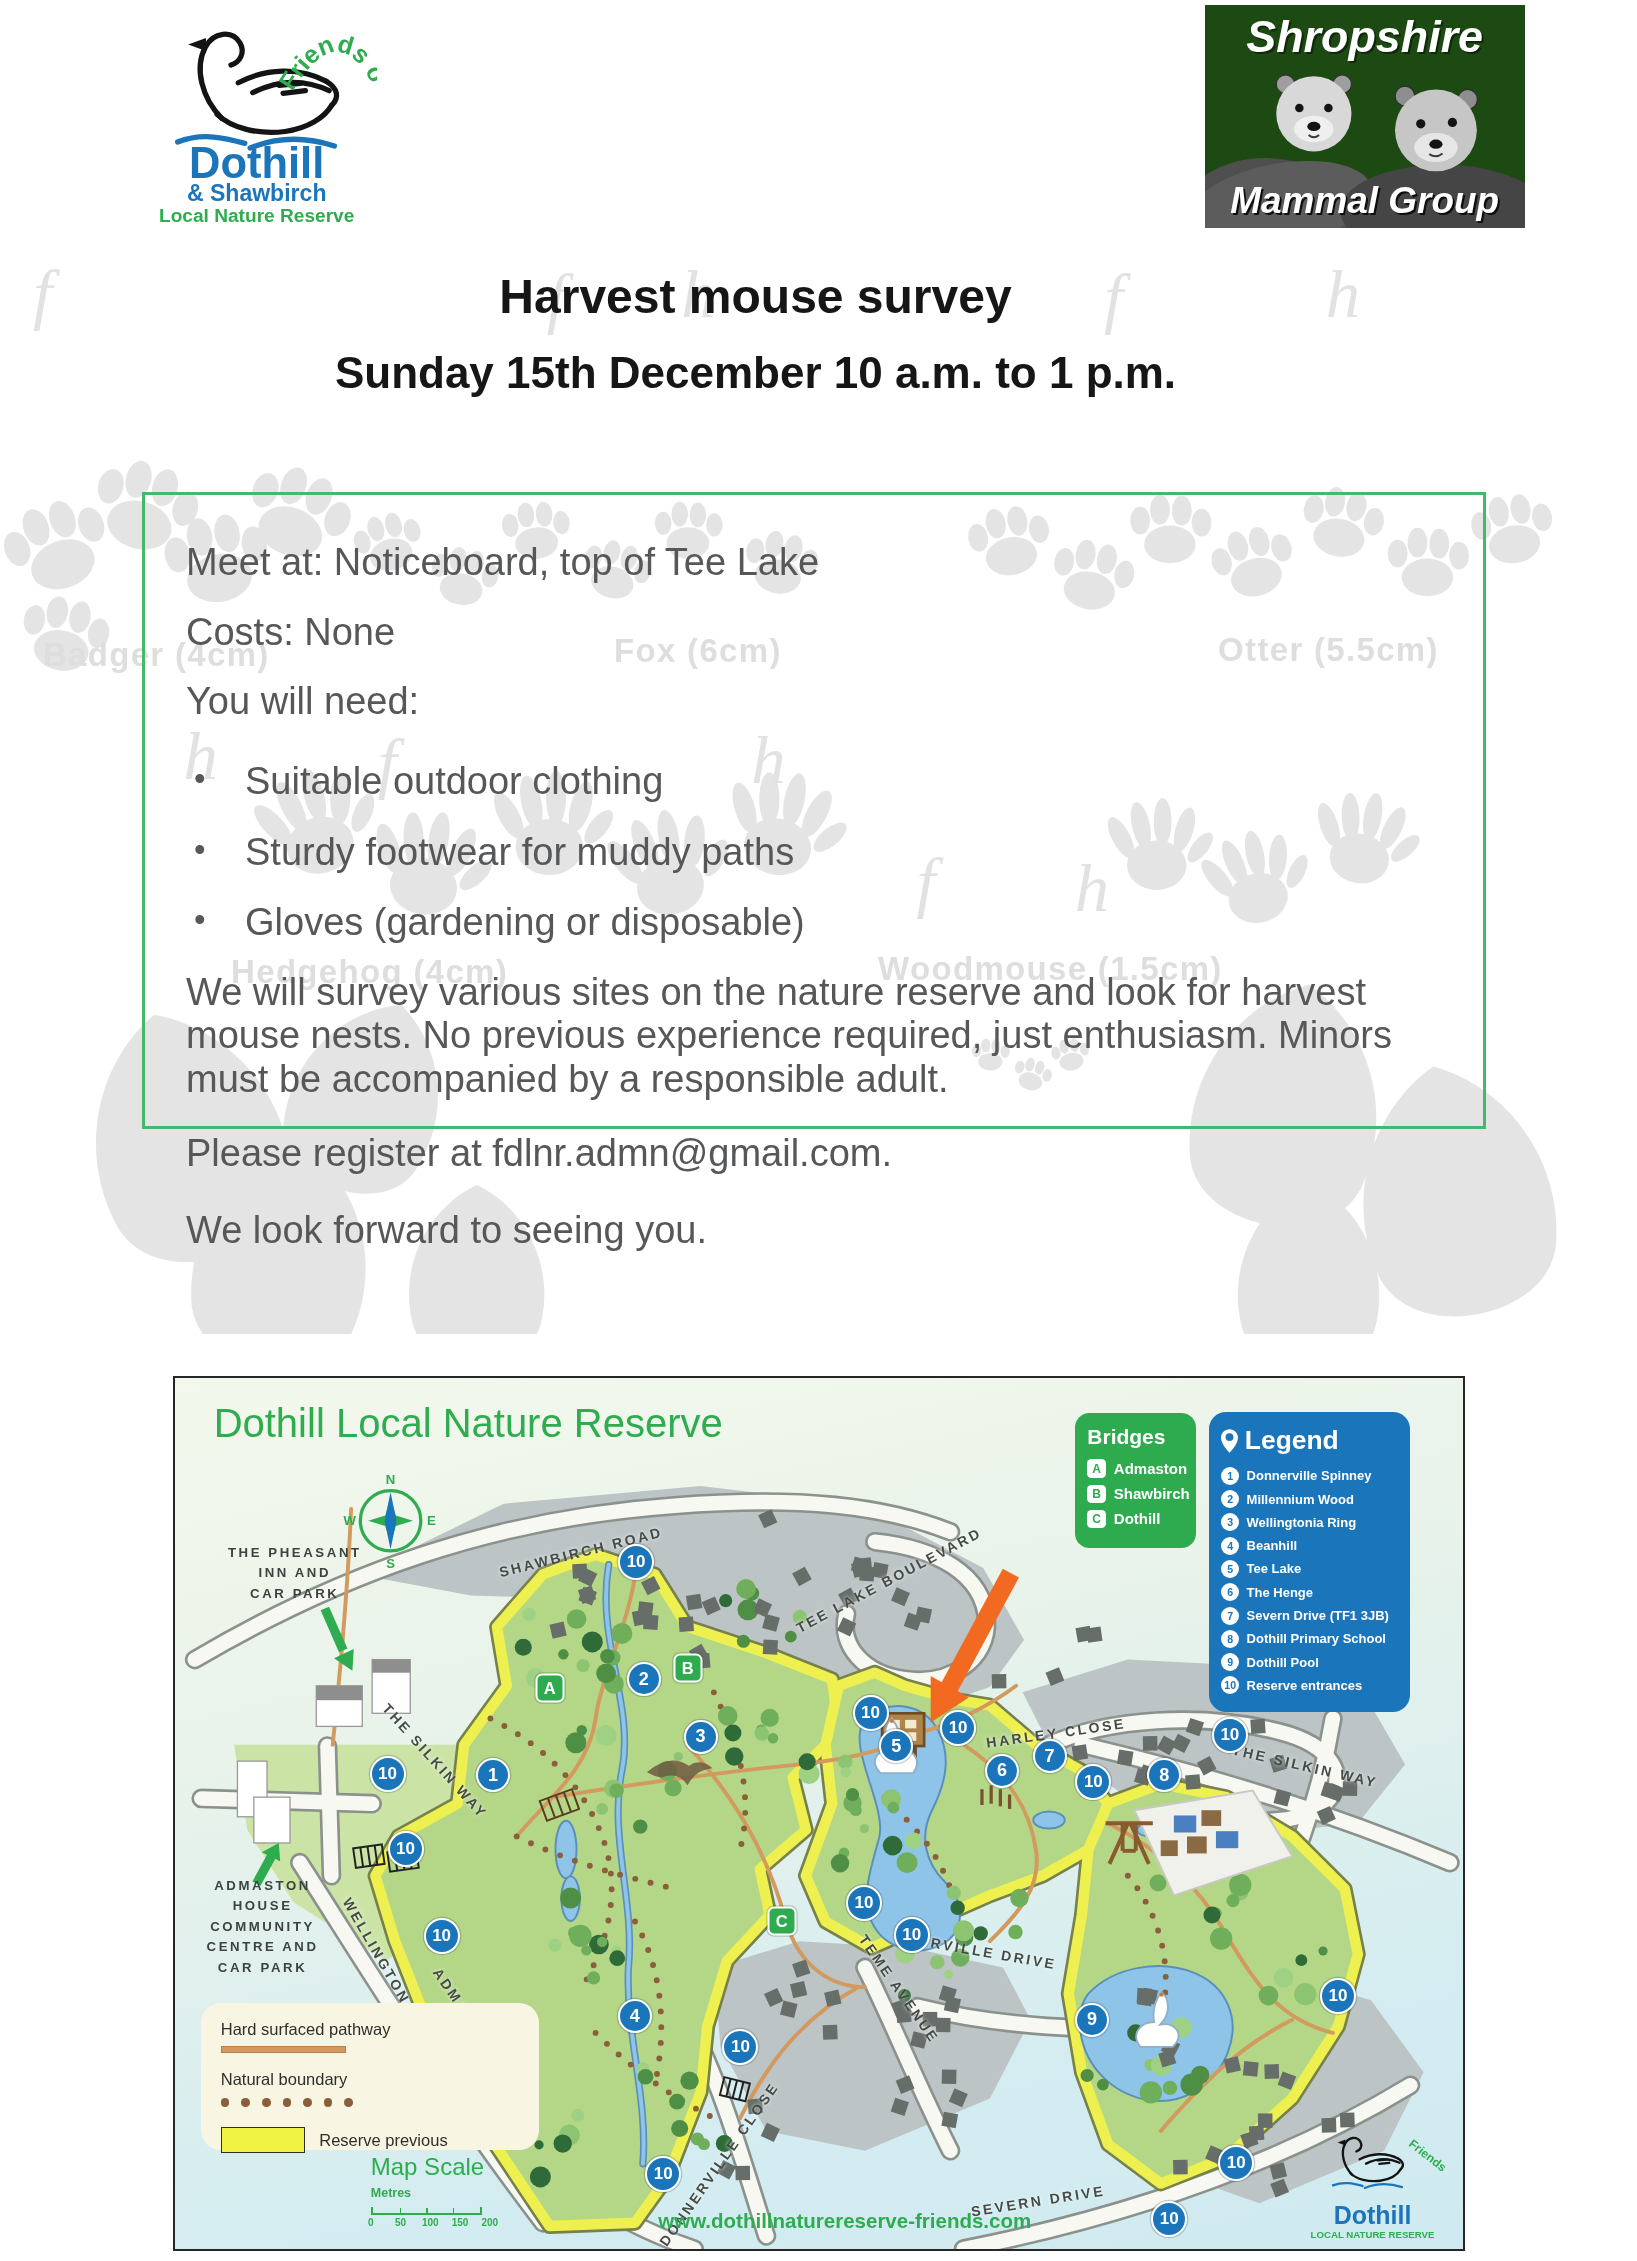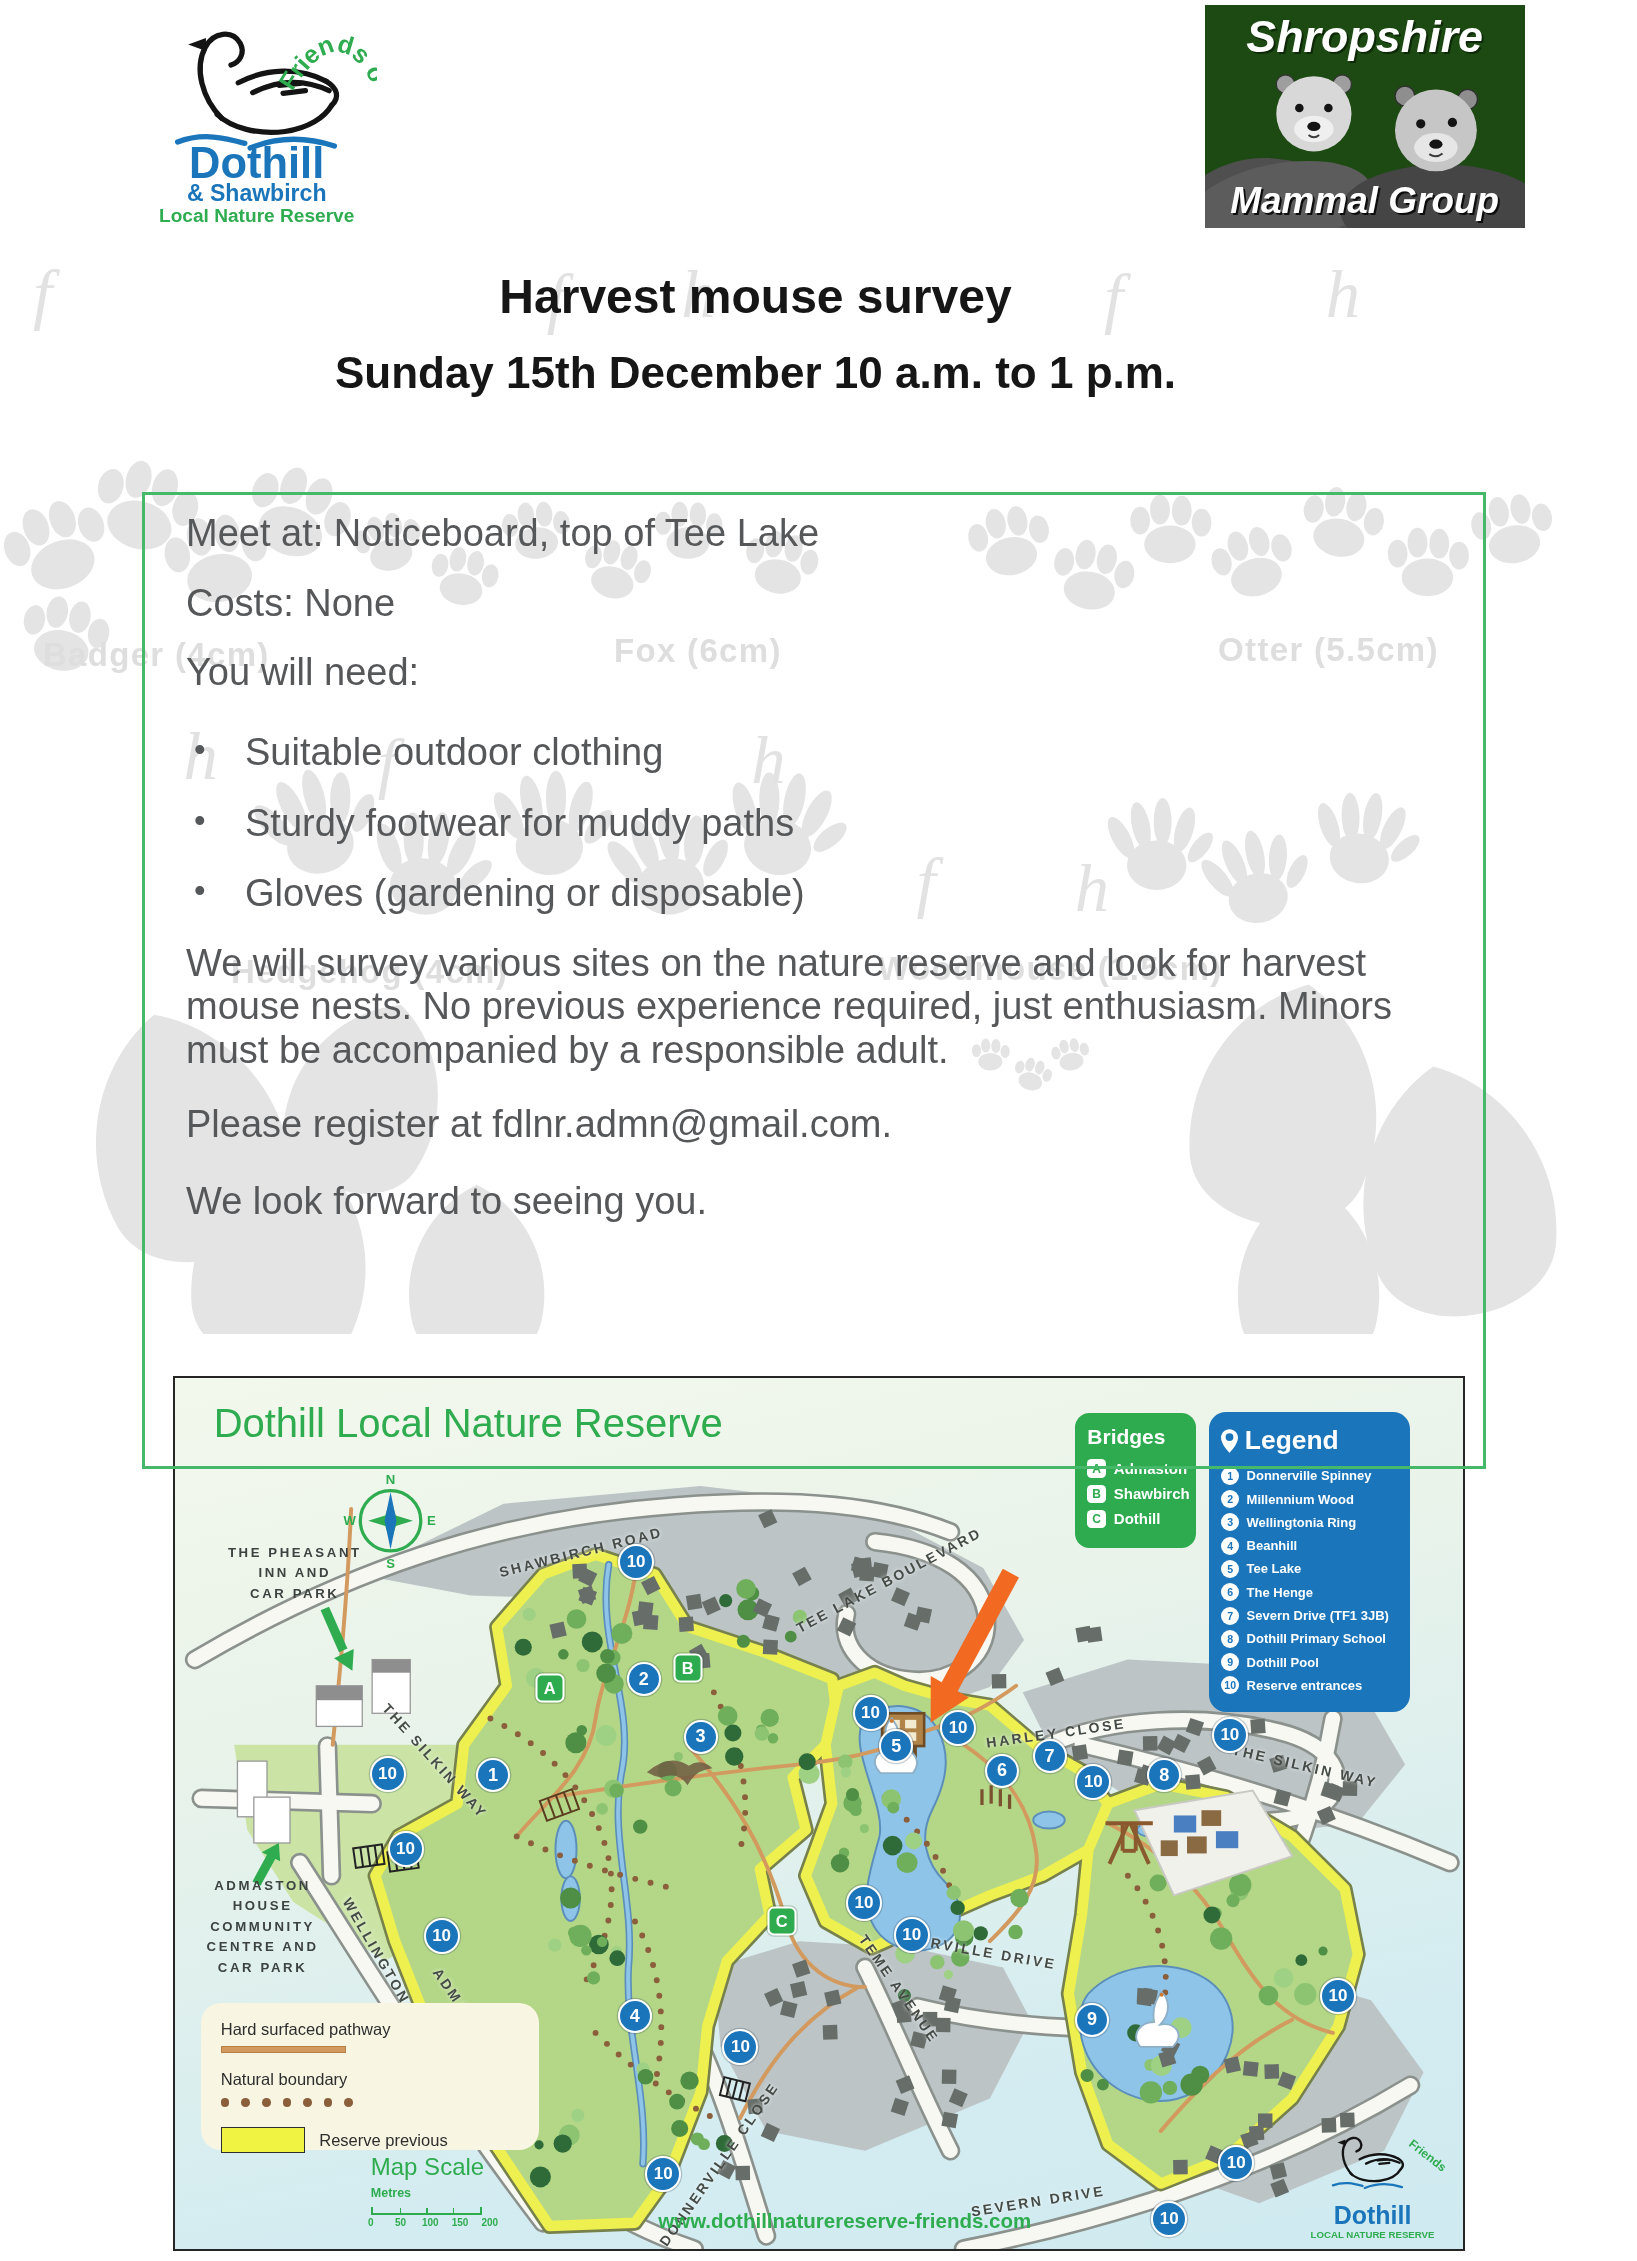--- a/index.html
+++ b/index.html
@@ -19,23 +19,23 @@
               font-size:44px; font-weight:bold; color:#161616; }
 
   
   #wm-layer { left:0; top:238px; width:1638px; height:1096px; z-index:0; }
   .wm-label { font-family:"Liberation Sans",sans-serif; font-weight:bold;
               font-size:50px; fill:#dedede; letter-spacing:2px; }
   .wm-letter { font-family:"Liberation Serif",serif; font-style:italic;
                font-size:104px; fill:#e2e2e2; }
 
   
-  #info-box { left:142px; top:492px; width:1344px; height:977px;
+  #info-box { left:142px; top:492px; width:1344px; height:637px;
               border:3.3px solid #46b86a; background:transparent; z-index:2;
-              padding:17px 34px 0 41px; color:#565759; }
+              padding:46px 34px 0 41px; color:#565759; }
   .ib-line { font-size:38px; line-height:1.15; }
   .ib-meet  { margin-bottom:26.4px; }
   .ib-costs { margin-bottom:25px; }
   .ib-need  { margin-bottom:37px; }
   .ib-bullet { display:flex; margin-bottom:26.4px; }
   .ib-bullet .dot { width:59px; font-size:33px; padding-left:8px; }
   .ib-para1 { width:1274px; margin-bottom:30px; }
   .ib-para2 { margin-bottom:34px; }
 
   

